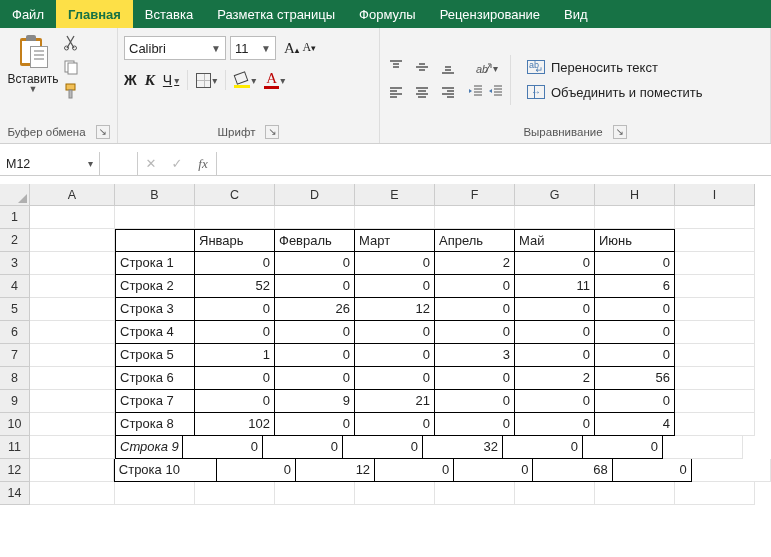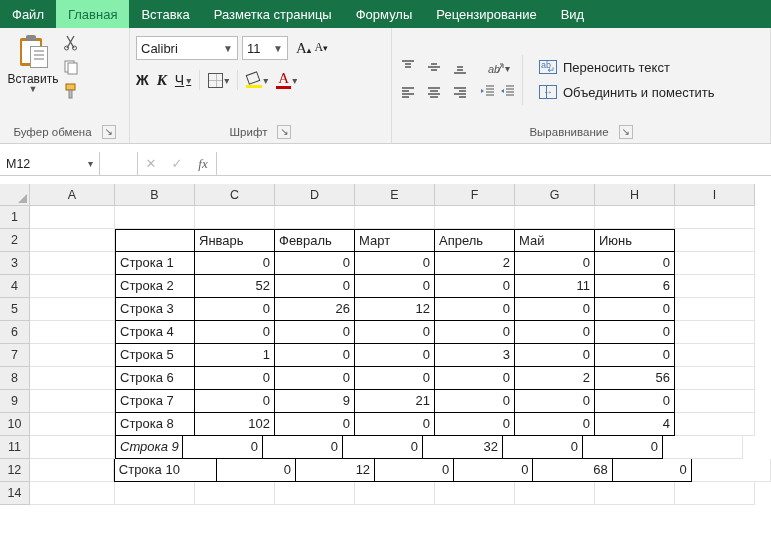--- a/index.html
+++ b/index.html
@@ -1,21 +1,21 @@
 <!DOCTYPE html>
 <html><head>
 <meta charset="utf-8">
 <style>
   * { box-sizing: border-box; margin: 0; padding: 0; }
   body { font-family: "Segoe UI", Arial, sans-serif; font-size: 13px; color: #222; background: #fff; width: 771px; height: 557px; overflow: hidden; }
   
   
   .menubar { background: #177245; display: flex; height: 28px; align-items: stretch; }
   .menubar .tab { padding: 0 12px; color: #fff; display: flex; align-items: center; cursor: pointer; font-size: 13px; }
-  .menubar .tab.active { background: #86efac; color: #177245; font-weight: 400; }
+  .menubar .tab.active { background: #fde047; color: #177245; font-weight: 700; }
   
   
   .ribbon { background: #f3f3f3; border-bottom: 1px solid #d0d0d0; height: 116px; display: flex; }
   .group { padding: 4px 6px 0 6px; display: flex; flex-direction: column; border-right: 1px solid #ddd; }
   .group-body { display: flex; flex: 1; align-items: flex-start; }
   .group-label { text-align: center; font-size: 11.5px; color: #555; padding: 2px 0 4px 0; display: flex; justify-content: center; align-items: center; gap: 4px; }
   .launcher { font-size: 10px; color: #666; border: 1px solid #bbb; width: 14px; height: 14px; display: inline-flex; align-items: center; justify-content: center; line-height: 1; cursor: pointer; margin-left: 6px; }
   
   .paste-btn { display: flex; flex-direction: column; align-items: center; width: 54px; cursor: pointer; padding-top: 2px; }
   .paste-icon { width: 30px; height: 36px; position: relative; }
@@ -98,21 +98,21 @@
   <div class="tab active">Главная</div>
   <div class="tab">Вставка</div>
   <div class="tab">Разметка страницы</div>
   <div class="tab">Формулы</div>
   <div class="tab">Рецензирование</div>
   <div class="tab">Вид</div>
 </div>
 
 <div class="ribbon">
 
-  <div class="group" style="width:130px">
+  <div class="group" style="width:118px">
     <div class="group-body">
       <div class="paste-btn">
         <div class="paste-icon">
           <div class="clipboard-back"></div>
             <div class="clipboard-paper"></div>
           <div class="clipboard-clip"></div>
             <div class="clipboard-front"></div>
         </div>
         <span class="paste-label">Вставить</span>
         <span class="paste-drop">▼</span>

